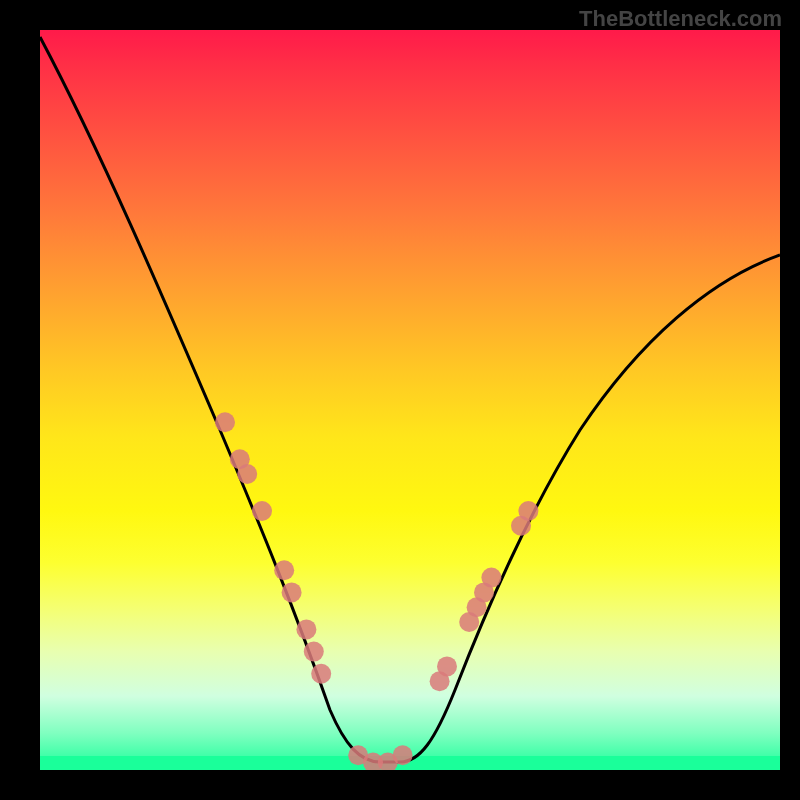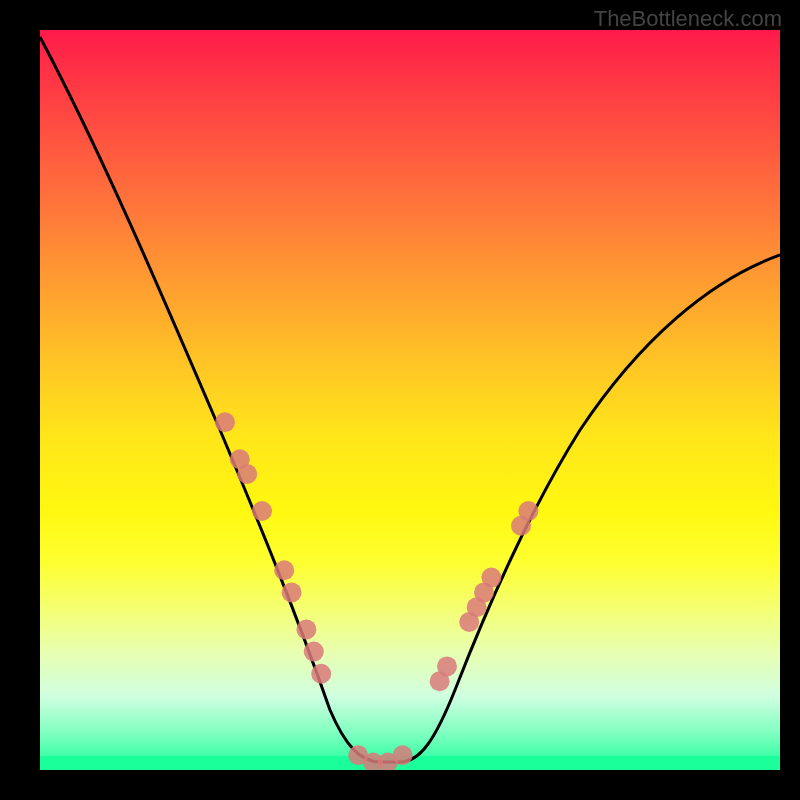--- a/index.html
+++ b/index.html
@@ -31,21 +31,21 @@
       #d0ffe0 90%,
       #80ffc0 95%,
       #1aff9a 100%);
   }
   .watermark {
     position: absolute;
     top: 6px;
     right: 18px;
     color: #444;
     font-size: 22px;
-    font-weight: 400;
+    font-weight: 700;
     z-index: 10;
   }
   svg.curve {
     position: absolute;
     left: 0;
     top: 0;
     width: 100%;
     height: 100%;
   }
   .bottom-band {

